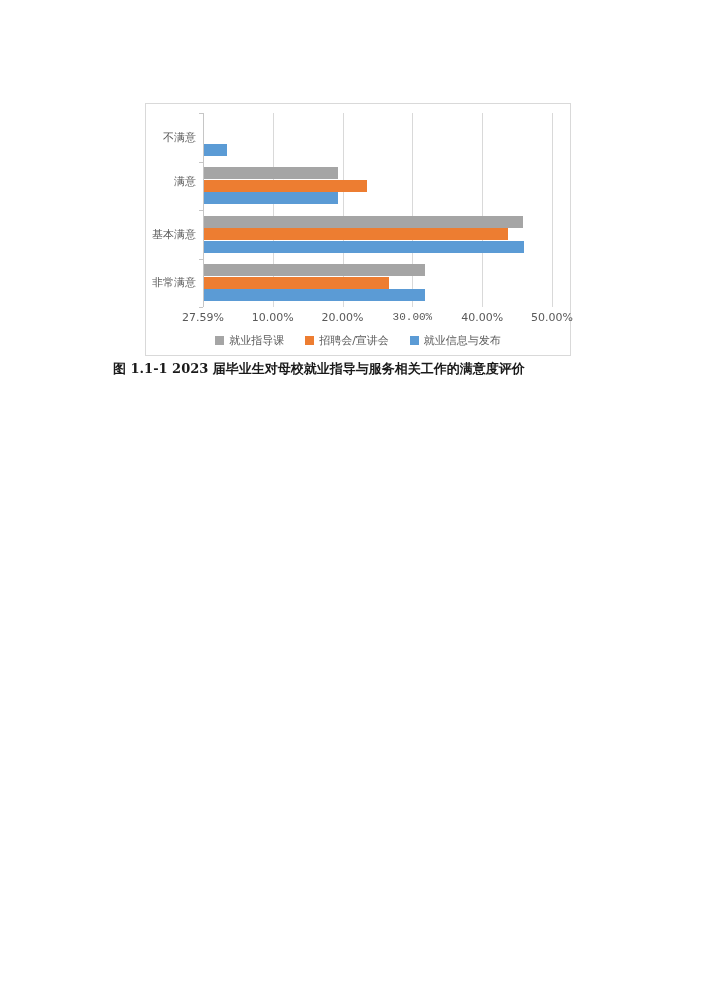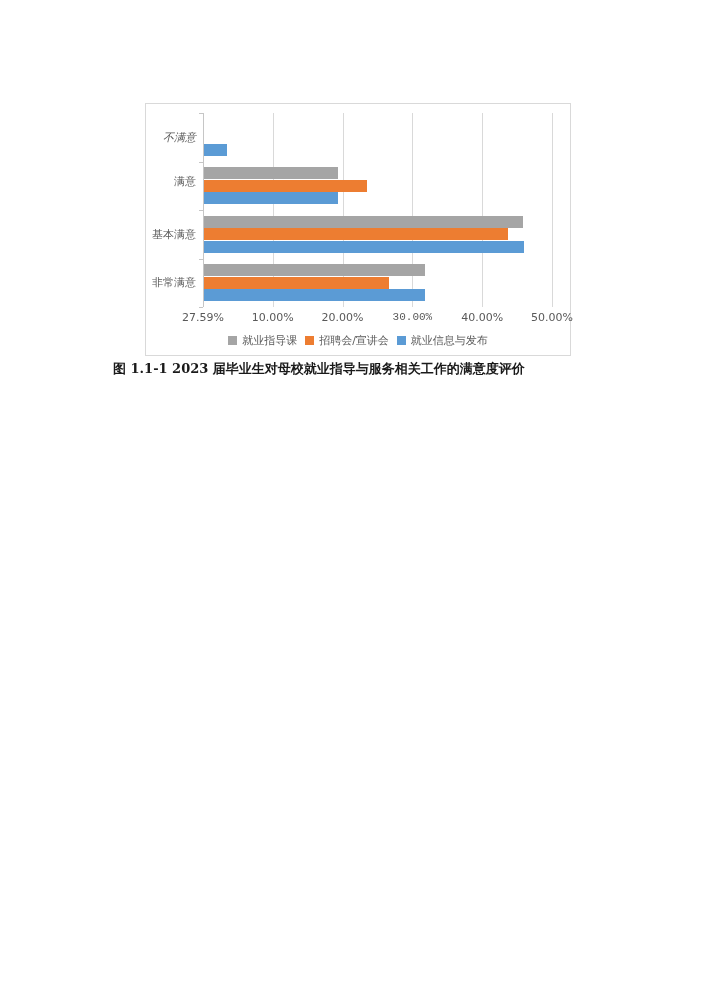--- a/index.html
+++ b/index.html
@@ -26,21 +26,21 @@
     position:absolute; right:100%; padding-right:7px;
     display:flex; align-items:center; justify-content:flex-end;
     font-size:11px; color:#595959; white-space:nowrap;
   }
   .x-tick-label {
     position:absolute; top:198px; transform:translateX(-50%);
     font-size:11px; color:#595959; white-space:nowrap;
   }
   .legend {
     position:absolute; left:0; right:0; top:229px;
-    display:flex; justify-content:center; align-items:center; gap:8px;
+    display:flex; justify-content:center; align-items:center; gap:21px;
     font-size:11px; color:#595959;
   }
   .legend-item { display:flex; align-items:center; gap:5px; white-space:nowrap; }
   .swatch { width:9px; height:9px; flex:0 0 auto; }
   .caption {
     position:absolute; left:113px; width:492px; top:360px; text-align:left;
     font-family:"DejaVu Serif","Liberation Serif",serif;
     font-weight:bold; font-size:13px; color:#1a1a1a; white-space:nowrap;
   }
 </style>
@@ -60,21 +60,21 @@
         <div class="x-tick-label" style="left: 209.4px; color: rgb(89, 89, 89); font-family: Liberation Mono, monospace;">30.00%</div>
         <div class="gridline" style="left: 279.2px;"></div>
         <div class="x-tick-label" style="left: 279.2px; color: rgb(89, 89, 89);">40.00%</div>
         <div class="gridline" style="left: 349px;"></div>
         <div class="x-tick-label" style="left: 349px; color: rgb(89, 89, 89);">50.00%</div>
         <div class="y-tick" style="top: 0px;"></div>
         <div class="y-tick" style="top: 48.5px;"></div>
         <div class="y-tick" style="top: 97px;"></div>
         <div class="y-tick" style="top: 145.5px;"></div>
         <div class="y-tick" style="top: 194px;"></div>
-        <div class="cat-label" style="top: 0px; height: 48.5px; color: rgb(89, 89, 89); font-style: italic;">不满意</div>
+        <div class="cat-label" style="top: 0px; height: 48.5px; color: rgb(89, 89, 89);">不满意</div>
         <div class="bar" style="top: 30.75px; height: 12px; width: 23.034px; background: rgb(91, 155, 213);"></div>
         <div class="cat-label" style="top: 44px; height: 48.5px; color: rgb(89, 89, 89); margin-left: 36px;">满意</div>
         <div class="bar" style="top: 54.25px; height: 12px; width: 134.016px; background: rgb(165, 165, 165);"></div>
         <div class="bar" style="top: 66.75px; height: 12px; width: 163.332px; background: rgb(237, 125, 49);"></div>
         <div class="bar" style="top: 79.25px; height: 12px; width: 134.016px; background: rgb(91, 155, 213);"></div>
         <div class="cat-label" style="top: 97px; height: 48.5px; color: rgb(89, 89, 89);">基本满意</div>
         <div class="bar" style="top: 102.75px; height: 12px; width: 318.986px; background: rgb(165, 165, 165);"></div>
         <div class="bar" style="top: 115.25px; height: 12px; width: 303.63px; background: rgb(237, 125, 49);"></div>
         <div class="bar" style="top: 127.75px; height: 12px; width: 319.684px; background: rgb(91, 155, 213);"></div>
         <div class="cat-label" style="top: 145.5px; height: 48.5px; color: rgb(89, 89, 89);">非常满意</div>

